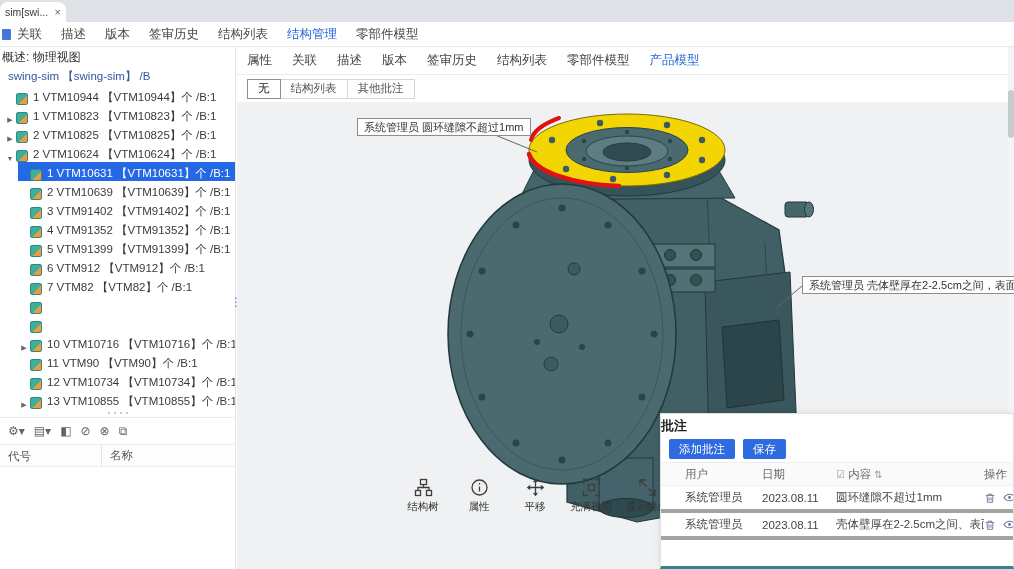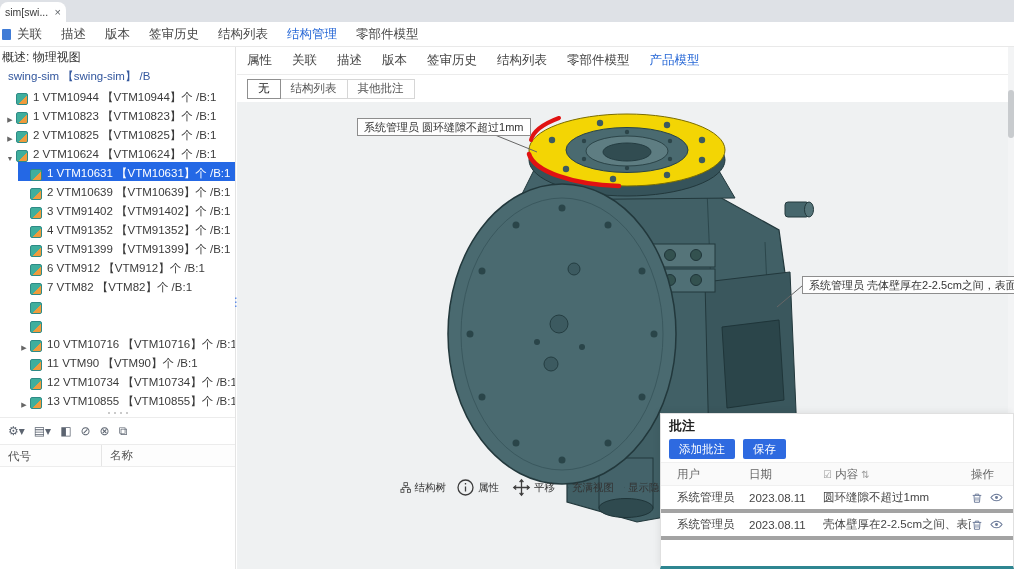--- a/index.html
+++ b/index.html
@@ -53,34 +53,34 @@
   .filter-btn.active{border-color:#8f8f8f;color:#222;position:relative;z-index:1}
   .viewport{position:absolute;left:0;top:55px;right:6px;bottom:0;background:#eff1f2;overflow:hidden;cursor:grab}
   .viewport svg{display:block}
   
   .callout{position:absolute;background:#fefefe;border:1px solid #8d8d8d;font-size:11px;color:#333;
     padding:1px 6px;white-space:nowrap;z-index:15;line-height:14px}
   .callout-1{left:357px;top:118px}
   .callout-2{left:802px;top:276px}
   
   .vp-toolbar{position:absolute;left:400px;top:478px;display:flex;gap:10px;z-index:18}
-  .vp-item{width:46px;display:flex;flex-direction:row;align-items:center;gap:3px;cursor:pointer}
+  .vp-item{width:46px;display:flex;flex-direction:column;align-items:center;gap:3px;cursor:pointer}
   .vp-item svg{stroke:#3d3d3d;fill:none;stroke-width:1.3}
   .vp-label{font-size:10.5px;color:#333;white-space:nowrap}
   
   .comments{position:absolute;left:660px;top:413px;width:354px;height:156px;background:#fff;
     border:1px solid #e0e0e0;border-bottom:3px solid #2e8691;z-index:30;box-shadow:-2px -2px 6px rgba(0,0,0,.06)}
-  .c-title{height:24px;line-height:24px;padding-left:8px;font-size:13px;font-weight:bold;color:#222}
+  .c-title{height:24px;line-height:24px;padding-left:0;font-size:13px;font-weight:bold;color:#222}
   .c-btns{padding:1px 8px 3px;display:flex;gap:8px}
   .btn-blue{background:#2e6ae0;color:#fff;border:none;border-radius:2px;font-size:11.5px;height:20px;
     padding:0 10px;cursor:pointer;font-family:inherit}
   .c-header{display:flex;height:24px;background:#fafafa;border-top:1px solid #f0f0f0;border-bottom:1px solid #f0f0f0;
     align-items:center;font-size:11.5px;color:#666}
   .c-row{display:flex;height:27px;align-items:center;border-bottom:4px solid #a3a3a3;font-size:11.5px;color:#444}
-  .c0{width:88px;padding-left:16px;flex:none;overflow:hidden;white-space:nowrap}
+  .c0{width:101px;padding-left:24px;flex:none;overflow:hidden;white-space:nowrap}
   .c1{width:74px;flex:none;overflow:hidden;white-space:nowrap}
   .c2{width:148px;flex:none;overflow:hidden;white-space:nowrap}
   .c3{flex:1;display:flex;gap:7px;align-items:center;overflow:hidden}
   .chk,.sort{color:#9a9a9a;font-size:10px}
   .op-ic{display:inline-flex;cursor:pointer}
   
   .vscroll{position:absolute;right:0;top:47px;width:6px;bottom:0;background:#f3f4f5;z-index:5}
   .vthumb{position:absolute;right:0;top:43px;width:6px;height:48px;background:#c8cbce;border-radius:3px;cursor:pointer}
 </style>
 </head>

